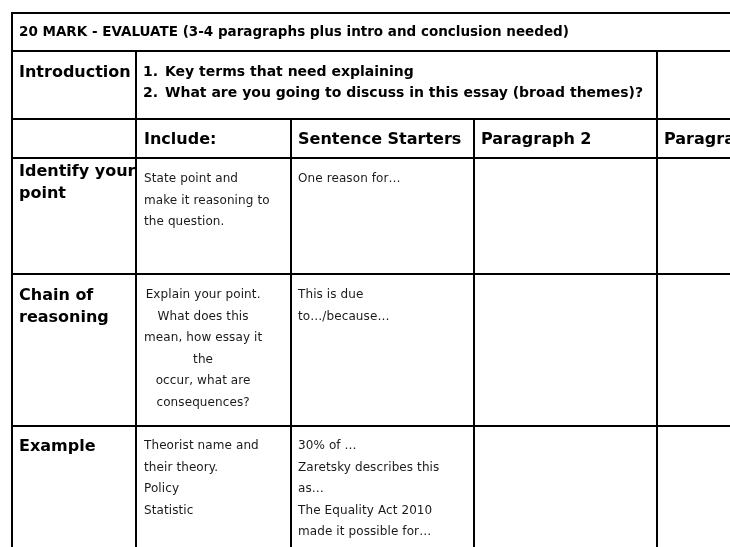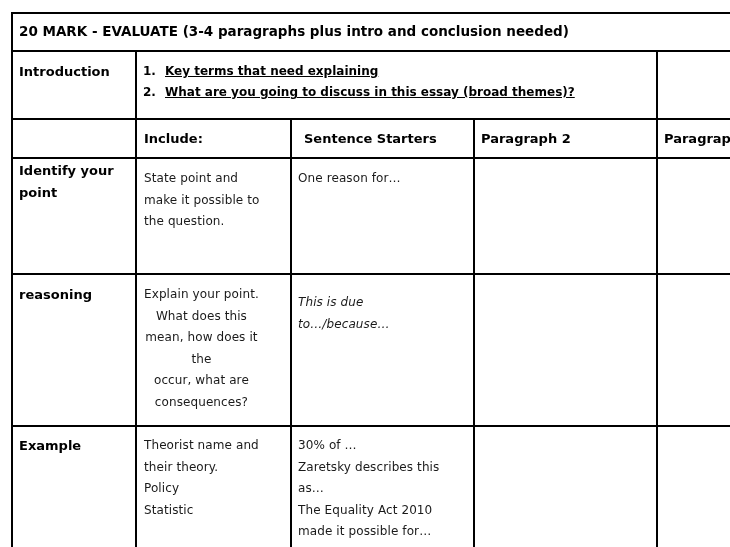--- a/index.html
+++ b/index.html
@@ -5,25 +5,25 @@
     html, body { margin: 0; padding: 0; }
     body {
       width: 730px; height: 547px; overflow: hidden; background: #ffffff;
       font-family: "DejaVu Sans", sans-serif; color: #000;
       position: relative;
     }
     .page { position: absolute; left: 0; top: 0; width: 730px; height: 547px; }
     .hline { position: absolute; height: 1.5px; background: #000; }
     .vline { position: absolute; width: 1.5px; background: #000; }
     .cell { position: absolute; font-size: 14px; line-height: 21.5px; }
-    .bold { font-weight: bold; font-size: 13px; }
+    .bold { font-weight: bold; font-size: 16px; }
     .reg { font-size: 12px; color: #1a1a1a; letter-spacing: 0.1px; }
     .title { font-weight: bold; font-size: 13.5px; }
     ol.intro { margin: 0; padding: 0 0 0 0; list-style: none; }
-    ol.intro li { font-weight: bold; font-size: 12px; line-height: 21px; text-decoration: underline; }
+    ol.intro li { font-weight: bold; font-size: 14px; line-height: 21px; }
     ol.intro li .num { display: inline-block; width: 22px; }
     .lines div { white-space: nowrap; }
   </style>
 </head>
 <body>
 
 <div class="page">
 
   <div class="hline" style="left:11px; top:12px; width:719px;"></div>
   <div class="hline" style="left:11px; top:50px; width:719px;"></div>
@@ -42,51 +42,52 @@
 
   <div class="cell bold" style="left:19px; top:61px;">Introduction</div>
   <div class="cell" style="left:143px; top:61px;">
     <ol class="intro">
       <li><span class="num">1.</span><span>Key terms that need explaining</span></li>
       <li><span class="num">2.</span><span>What are you going to discuss in this essay (broad themes)?</span></li>
     </ol>
   </div>
 
   <div class="cell bold" style="left:144px; top:128px;">Include:</div>
-  <div class="cell bold" style="left:298px; top:128px;margin-left:6px;">Sentence Starters</div>
+  <div class="cell bold" style="left:298px; top:128px;">Sentence Starters</div>
   <div class="cell bold" style="left:481px; top:128px;">Paragraph 2</div>
   <div class="cell bold" style="left:664px; top:128px; white-space:nowrap;">Paragrap</div>
 
   <div class="cell bold lines" style="left:19px; top:160px;">
     <div>Identify your</div>
     <div>point</div>
   </div>
   <div class="cell reg lines" style="left:144px; top:168px;">
     <div>State point and</div>
-    <div>make it possible to</div>
+    <div>make it reasoning to</div>
     <div>the question.</div>
   </div>
   <div class="cell reg lines" style="left:298px; top:168px;">
     <div>One reason for…</div>
   </div>
   <div style="position:absolute; left:475px; top:159px; width:180px; height:113px;"></div>
   <div style="position:absolute; left:658px; top:159px; width:72px; height:113px;"></div>
 
   <div class="cell bold lines" style="left:19px; top:284px;">
+    <div>Chain of</div>
     <div>reasoning</div>
   </div>
   <div class="cell reg lines" style="left:144px; top:284px;text-align:center;">
     <div>Explain your point.</div>
     <div>What does this</div>
-    <div>mean, how does it</div>
+    <div>mean, how essay it</div>
     <div>the</div>
     <div>occur, what are</div>
     <div>consequences?</div>
   </div>
-  <div class="cell reg lines" style="left:298px; top:292px;font-style:italic;">
+  <div class="cell reg lines" style="left:298px; top:284px;">
     <div>This is due</div>
     <div>to…/because…</div>
   </div>
   <div style="position:absolute; left:475px; top:275px; width:180px; height:149px;"></div>
   <div style="position:absolute; left:658px; top:275px; width:72px; height:149px;"></div>
 
   <div class="cell bold lines" style="left:19px; top:435px;">
     <div>Example</div>
   </div>
   <div class="cell reg lines" style="left:144px; top:435px;">

